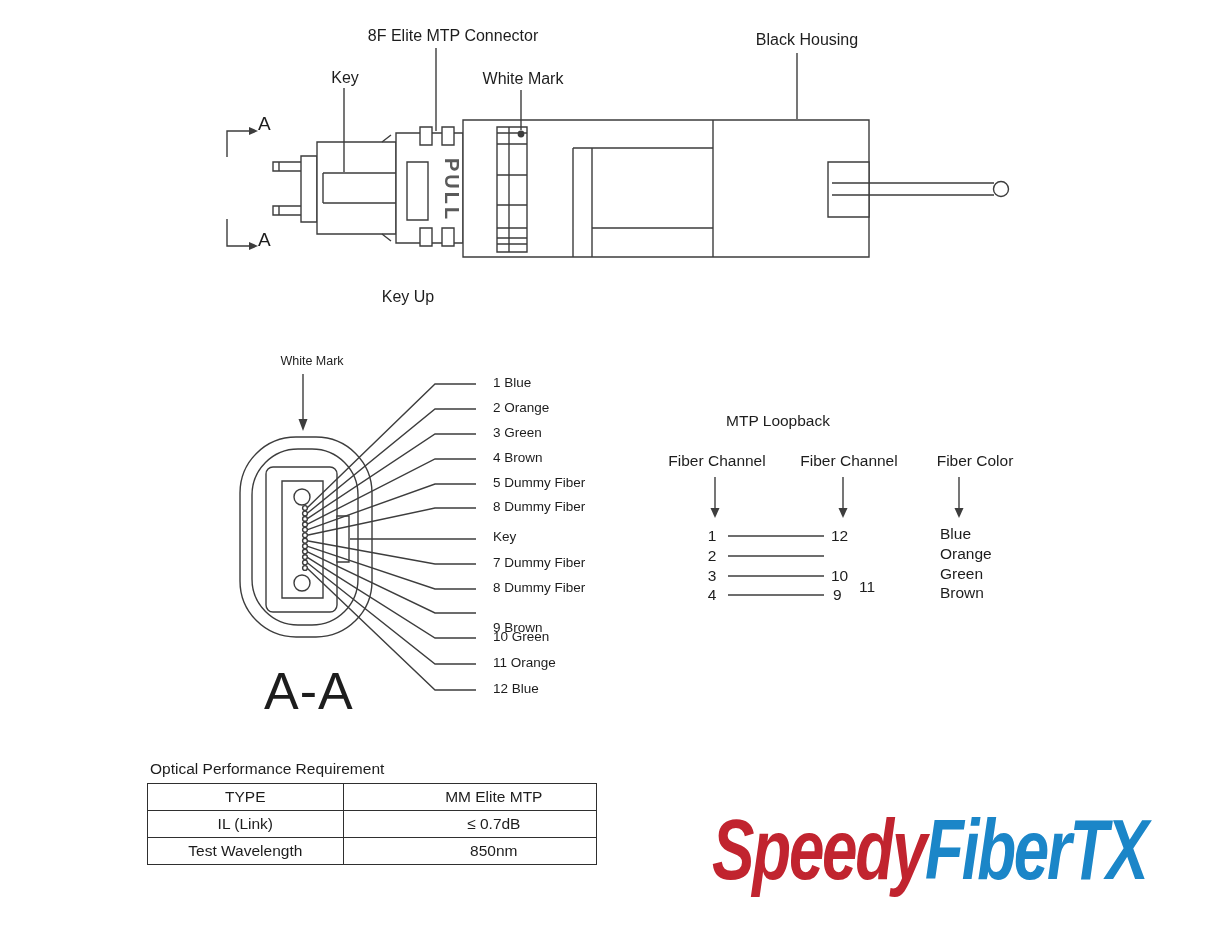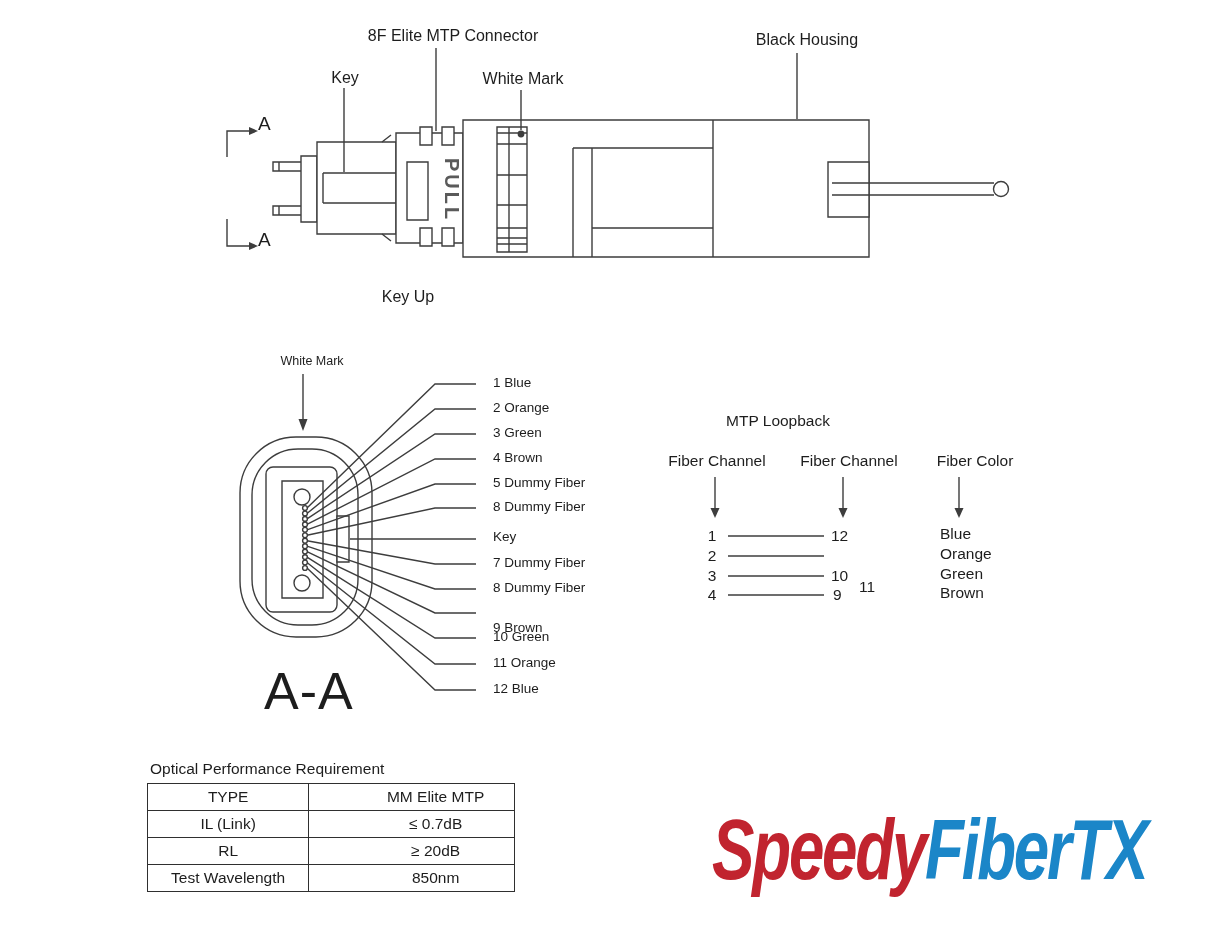--- a/index.html
+++ b/index.html
@@ -9,21 +9,21 @@
   svg.art *{vector-effect:non-scaling-stroke;}
   .line{stroke:#3d3d3d;stroke-width:1.4;fill:none;}
   .fillshape{fill:#3d3d3d;stroke:none;}
   .whitebox{fill:#ffffff;stroke:#3d3d3d;stroke-width:1.4;}
   .pull-text{font:700 20px "Liberation Sans",sans-serif;fill:#5a5a5a;letter-spacing:3px;}
   .lbl{position:absolute;white-space:nowrap;color:#1d1d1d;line-height:1.15;}
   .ctr{transform:translateX(-50%);}
   .fs12{font-size:12.5px;} .fs13{font-size:13.5px;} .fs15{font-size:15.5px;}
   .fs16{font-size:16px;} .fs19{font-size:19px;}
   .aa-title{font-size:52px;font-weight:400;letter-spacing:1px;}
-  .perf-table{position:absolute;left:147px;top:783px;width:368px;border-collapse:collapse;}
+  .perf-table{position:absolute;left:147px;top:783px;width:450px;border-collapse:collapse;}
   .perf-table td{border:1.6px solid #2f2f2f;height:26px;text-align:center;
                  font-size:15.5px;padding:0;color:#1d1d1d;}
   .perf-table td.c1{width:216px;} .perf-table td.c2{width:234px;padding-left:48px;}
   .logo{position:absolute;left:712px;top:800px;font-style:italic;font-weight:800;
         font-size:86px;letter-spacing:-3px;white-space:nowrap;
         transform:scaleX(0.74);transform-origin:left top;}
 </style>
 </head>
 <body>
 
@@ -208,24 +208,20 @@
     <tbody>
       <tr>
         <td class="c1">TYPE</td>
         <td class="c2">MM Elite MTP</td>
       </tr>
       <tr>
         <td class="c1">IL (Link)</td>
         <td class="c2">≤ 0.7dB</td>
       </tr>
       <tr>
-        <td class="c1">RL</td>
-        <td class="c2">≥ 20dB</td>
-      </tr>
-      <tr>
         <td class="c1">Test Wavelength</td>
         <td class="c2">850nm</td>
       </tr>
     </tbody>
   </table>
 
   <div class="logo">
     <span style="color: rgb(193, 36, 47);">Speedy</span><span style="color: rgb(27, 134, 200);">FiberTX</span>
   </div>
 

